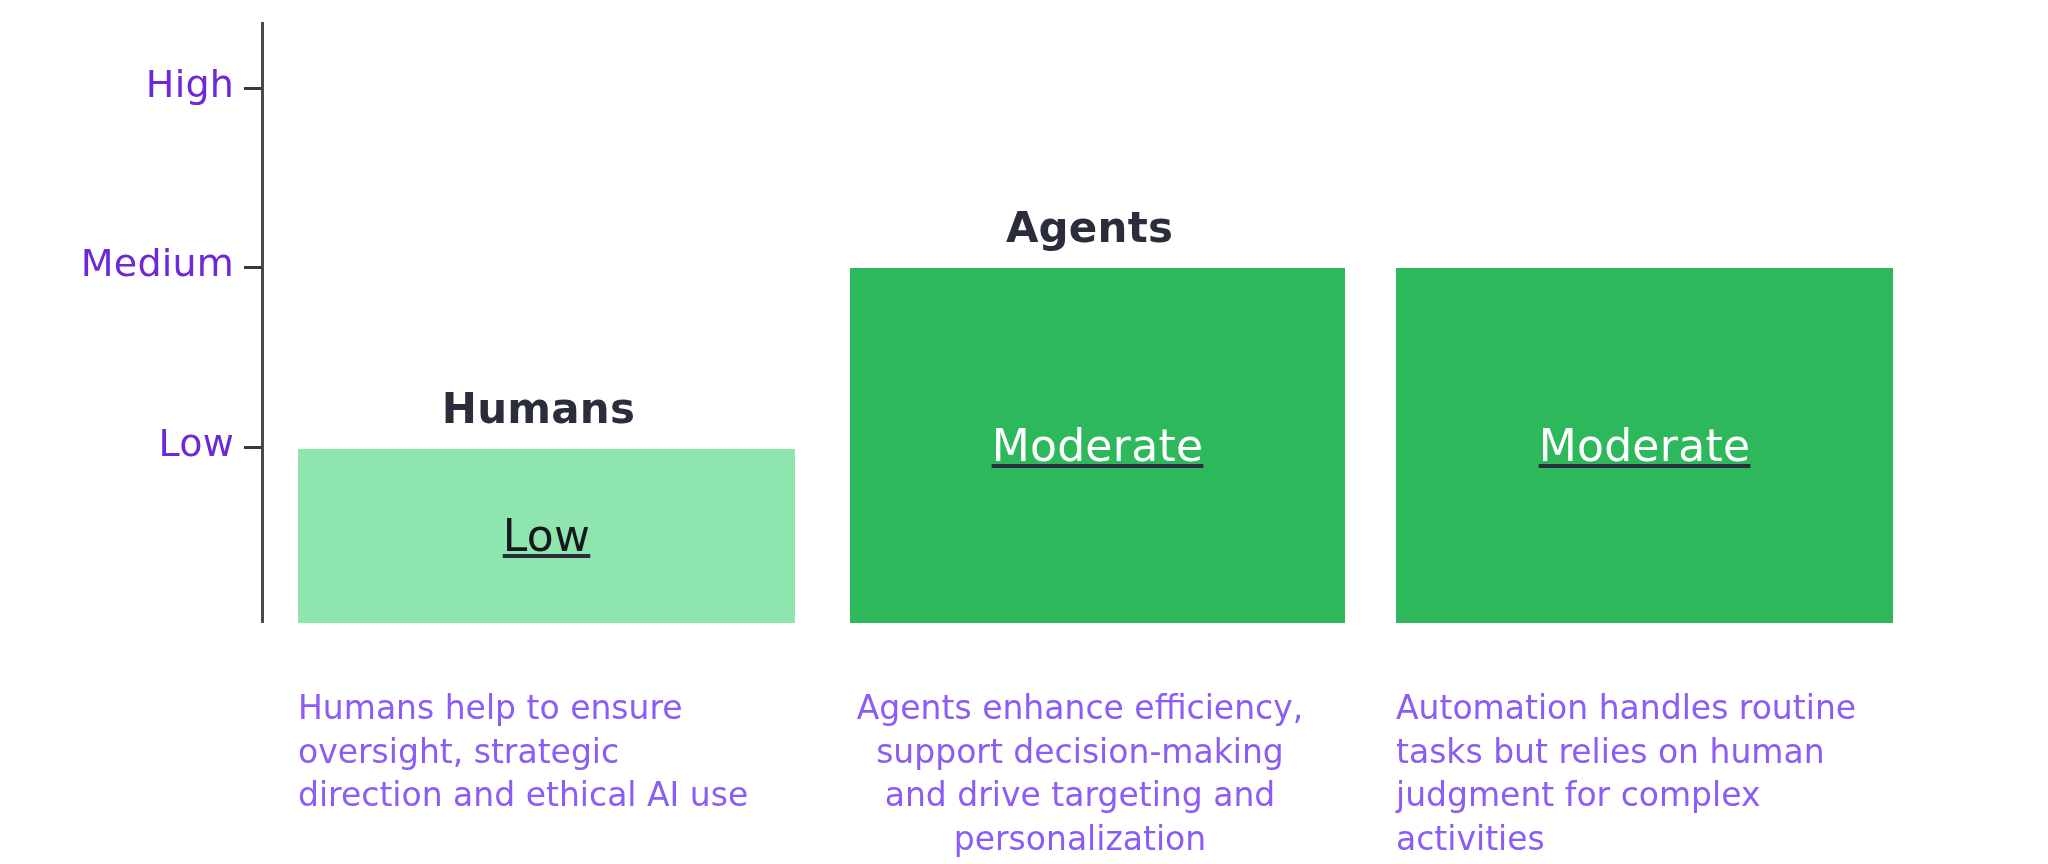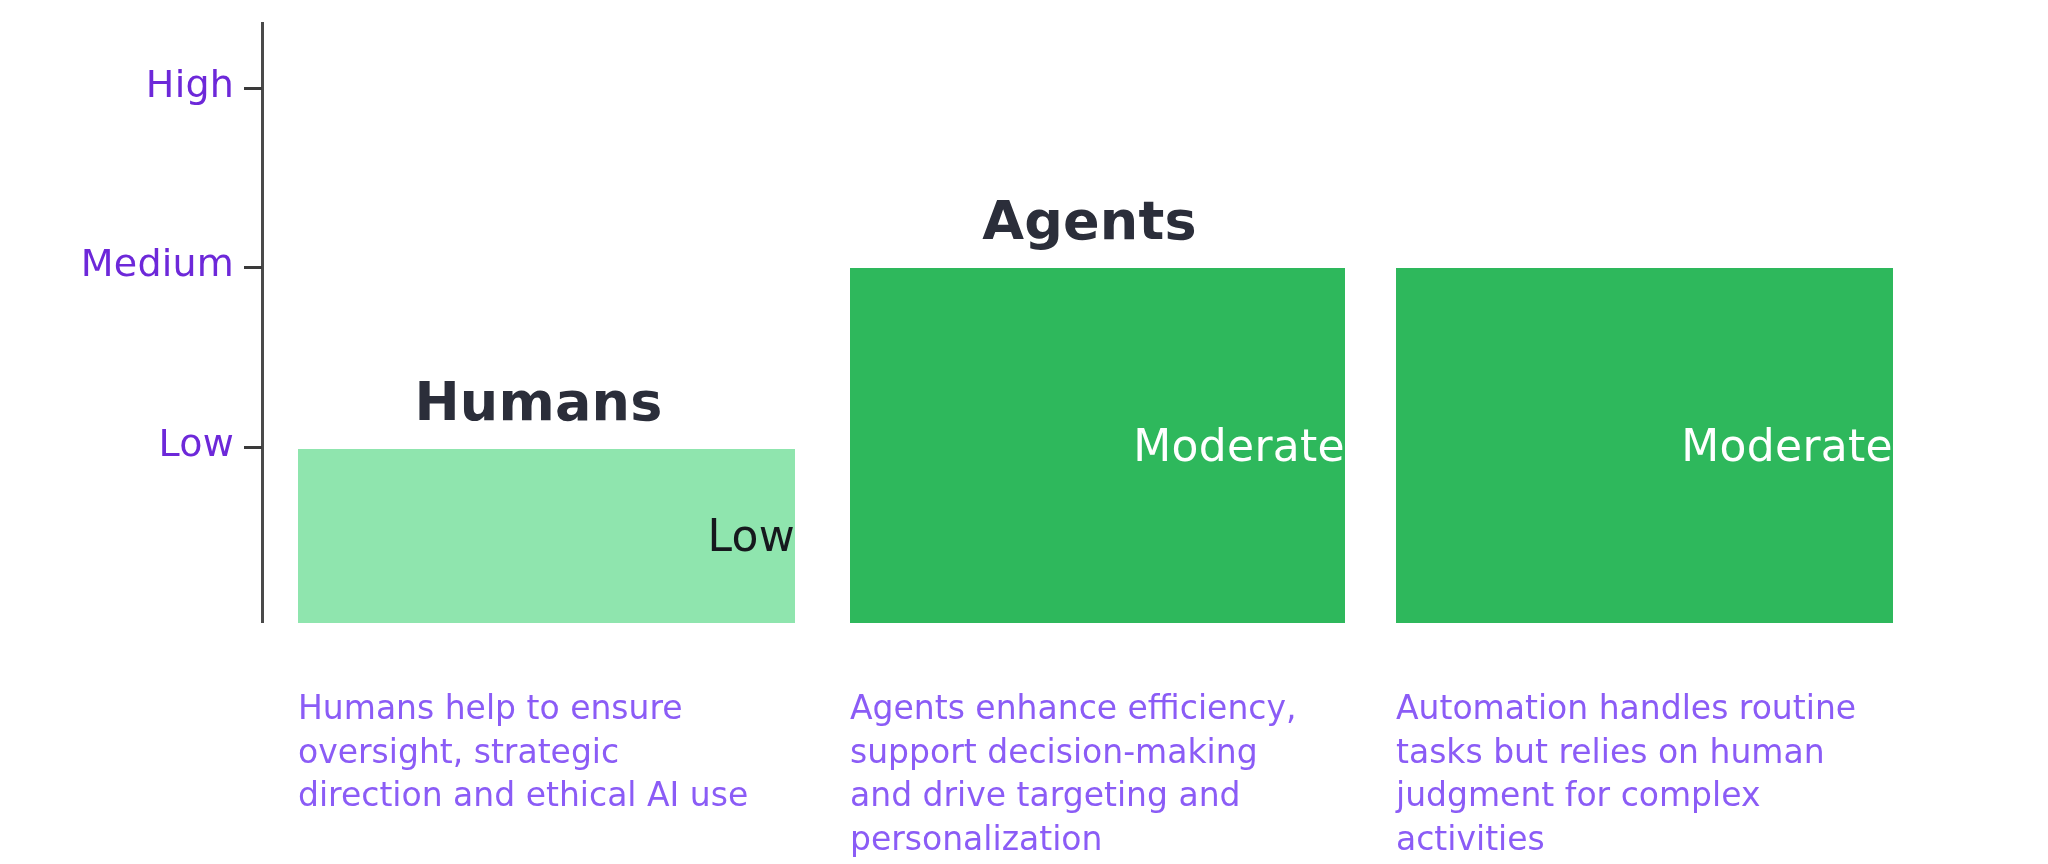--- a/index.html
+++ b/index.html
@@ -55,35 +55,36 @@
     bottom: 241px;            
   }
   .bar-fill {
     position: absolute;
     left: 0;
     right: 0;
     bottom: 0;
     top: 0;
     display: flex;
     align-items: center;
-    justify-content: flex-end;
+    justify-content: center;
+    text-decoration: underline;
   }
   .bar-value {
     font-size: 44px;
     font-weight: 400;
     letter-spacing: 0.3px;
     line-height: 1;
   }
   .bar-title {
     position: absolute;
     bottom: 100%;
     left: 0;
     right: 16px;
     text-align: center;
-    font-size: 54px;
+    font-size: 42px;
     font-weight: 700;
     color: #2b2e3a;
     padding-bottom: 16px;
     letter-spacing: 0.2px;
     white-space: nowrap;
   }
 
   
   .caption {
     position: absolute;
@@ -124,17 +125,17 @@
   </div>
 
   <div class="bar" style="left:1396px; width:497px; height:355px;">
     <div class="bar-fill" style="background:#2EB85C;">
       <span class="bar-value" style="color:#ffffff;">Moderate</span>
     </div>
   </div>
 
   <div class="caption" style="left:298px; width:470px;">Humans help to ensure oversight, strategic direction and ethical AI use</div>
 
-  <div class="caption" style="left:850px; width:460px;">Agents enhance efficiency, support decision-making and drive targeting and personalization</div>
+  <div class="caption" style="left:850px; width:460px;text-align:center;">Agents enhance efficiency, support decision-making and drive targeting and personalization</div>
 
   <div class="caption" style="left:1396px; width:500px;">Automation handles routine tasks but relies on human judgment for complex activities</div>
 
 </div>
 
 </body></html>

